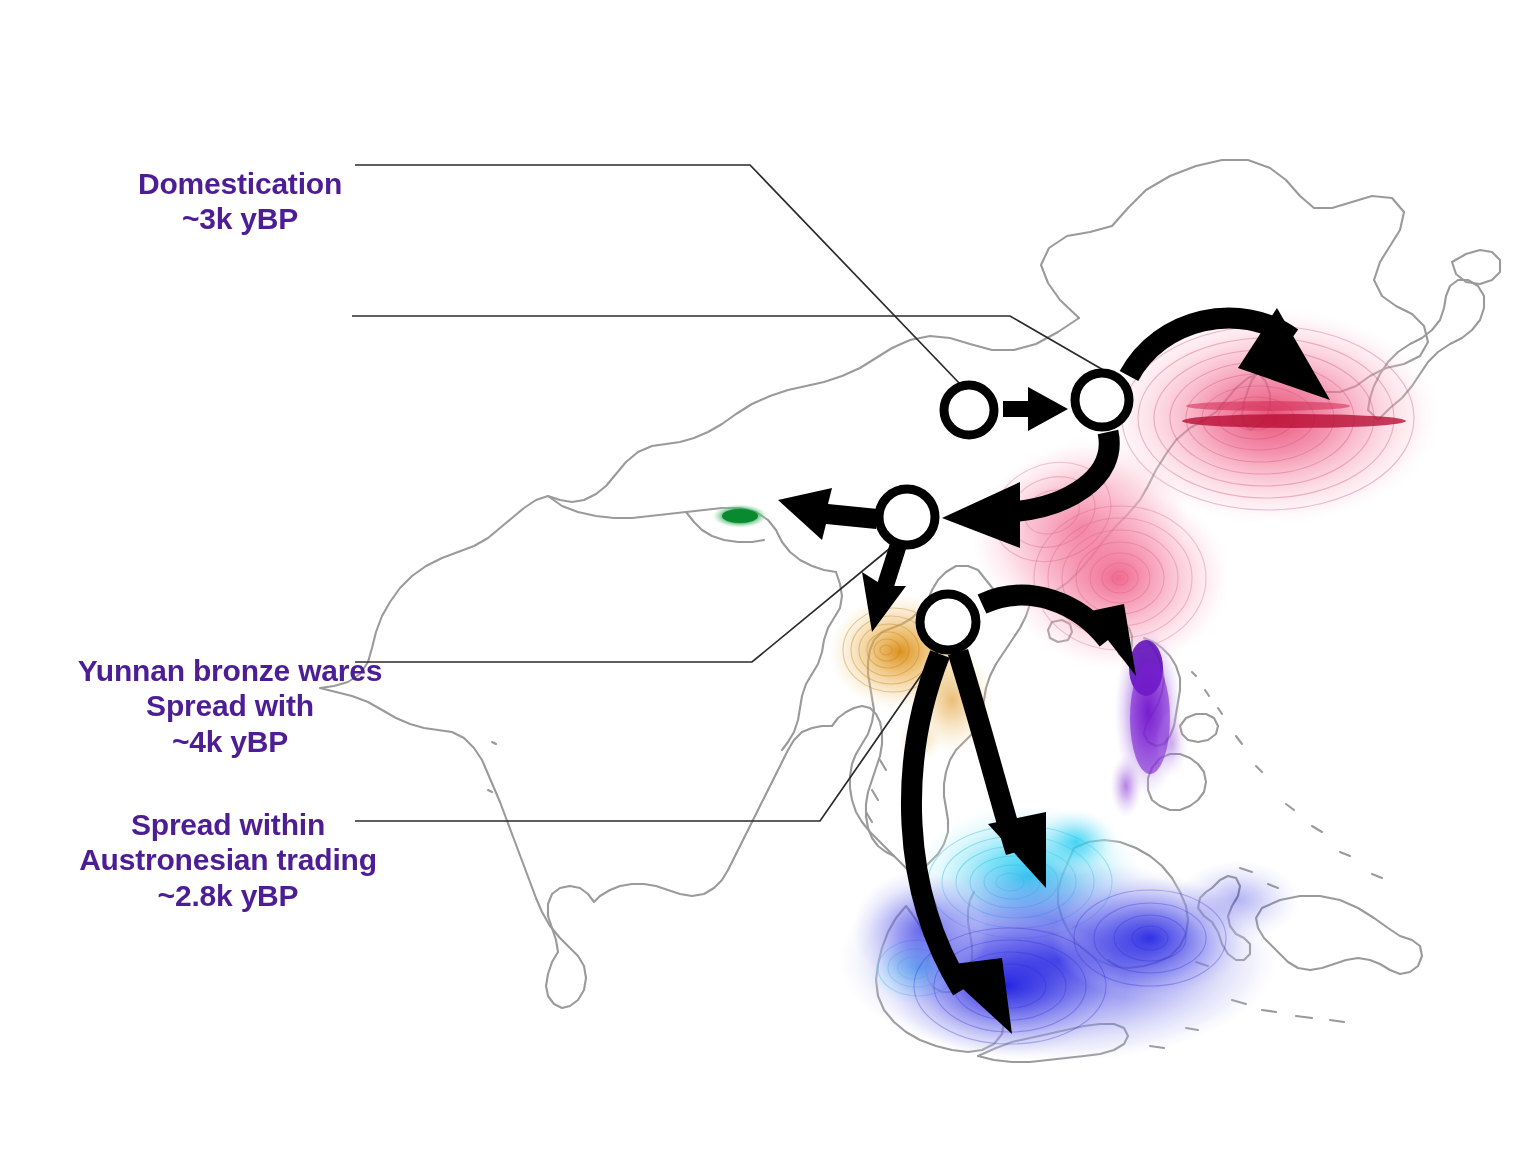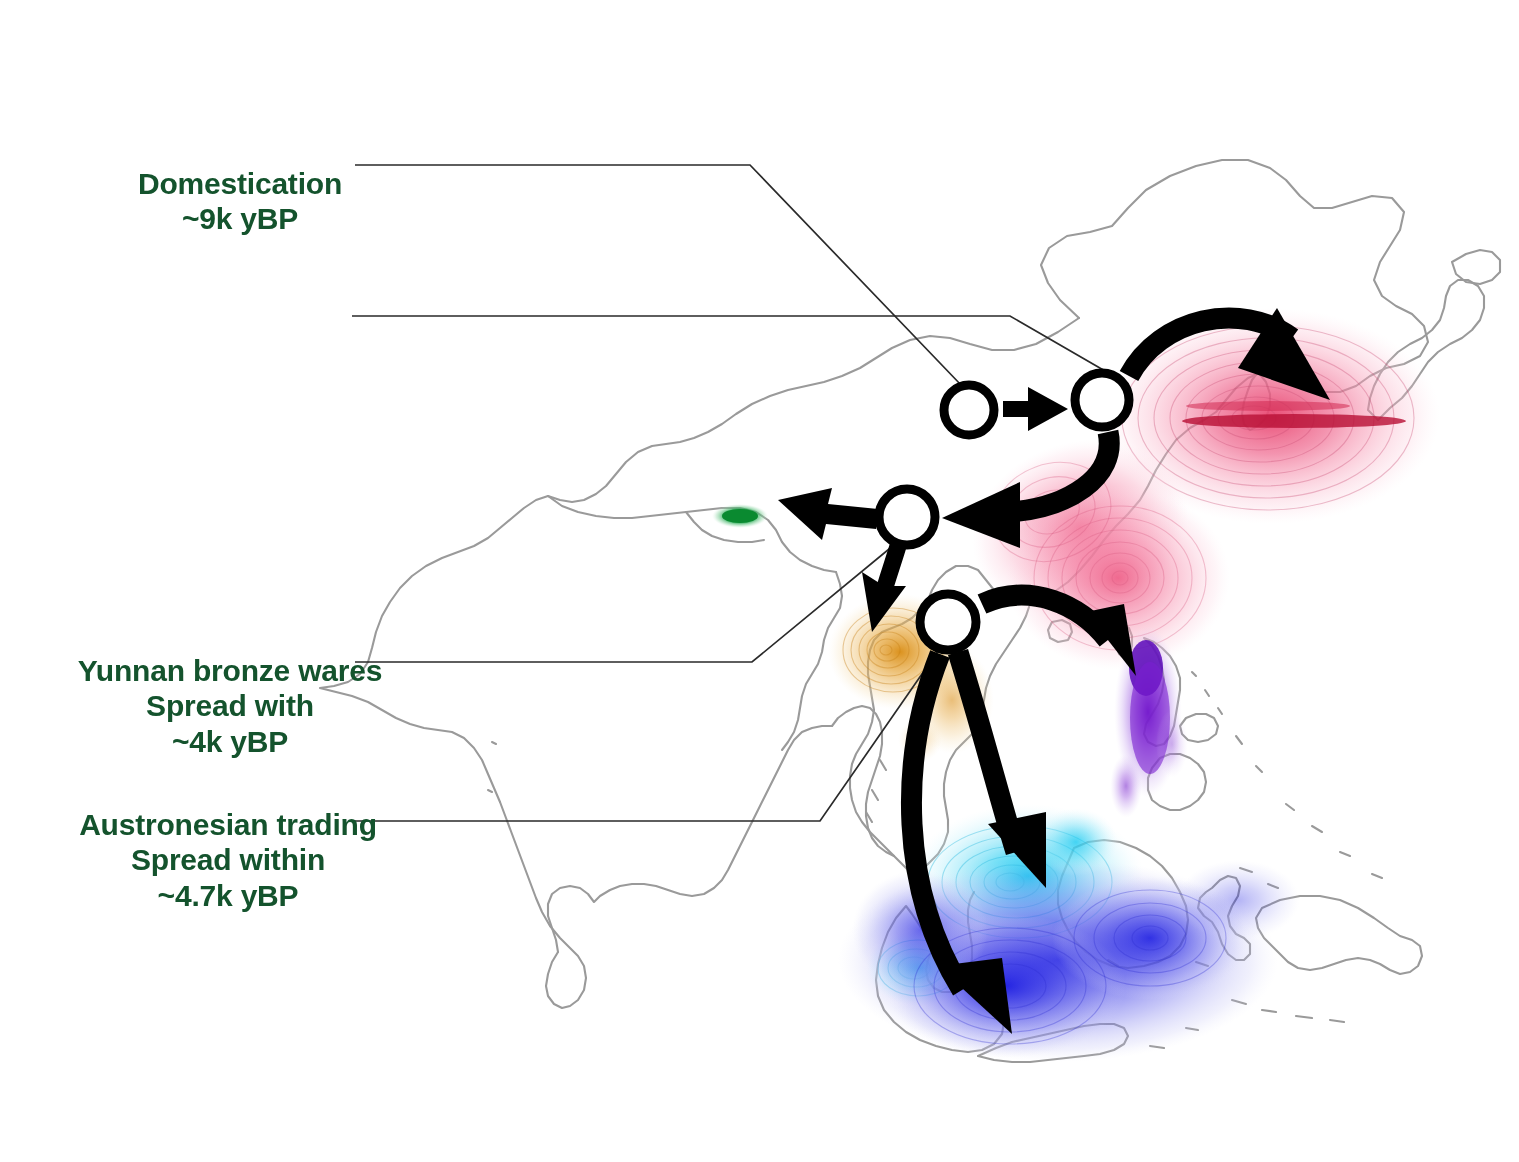--- a/index.html
+++ b/index.html
@@ -12,21 +12,21 @@
     width: 1519px;
     height: 1162px;
     background: #ffffff;
     overflow: hidden;
     font-family: "Liberation Sans", sans-serif;
   }
   .annot {
     position: absolute;
     text-align: center;
     font-weight: bold;
-    color: #14532d;
+    color: #4c1d95;
     line-height: 1.18;
     font-size: 30px;
     letter-spacing: -0.2px;
     white-space: nowrap;
   }
   .annot .ln { display: block; }
   #map-svg, #overlay-svg {
     position: absolute;
     left: 0; top: 0;
     width: 1519px;
@@ -317,29 +317,29 @@
     <g>
       <circle cx="969" cy="410" r="25" fill="#ffffff" stroke="#000000" stroke-width="9"></circle>
       <circle cx="1102" cy="400" r="27" fill="#ffffff" stroke="#000000" stroke-width="9"></circle>
       <circle cx="907" cy="517" r="28" fill="#ffffff" stroke="#000000" stroke-width="9"></circle>
       <circle cx="948" cy="622" r="28" fill="#ffffff" stroke="#000000" stroke-width="9"></circle>
     </g>
   </svg>
 
   <div class="annot" style="left:110px; top:166px; width:260px;">
     <span class="ln">Domestication</span>
-    <span class="ln">~9k yBP</span>
+    <span class="ln">~3k yBP</span>
   </div>
 
 
   <div class="annot" style="left:70px; top:653px; width:320px;">
     <span class="ln">Yunnan bronze wares</span>
     <span class="ln">Spread with</span>
     <span class="ln">~4k yBP</span>
   </div>
 
   <div class="annot" style="left:66px; top:807px; width:324px;">
+    <span class="ln">Spread within</span>
     <span class="ln">Austronesian trading</span>
-    <span class="ln">Spread within</span>
-    <span class="ln">~4.7k yBP</span>
+    <span class="ln">~2.8k yBP</span>
   </div>
 
 </div>
 
 </body></html>

